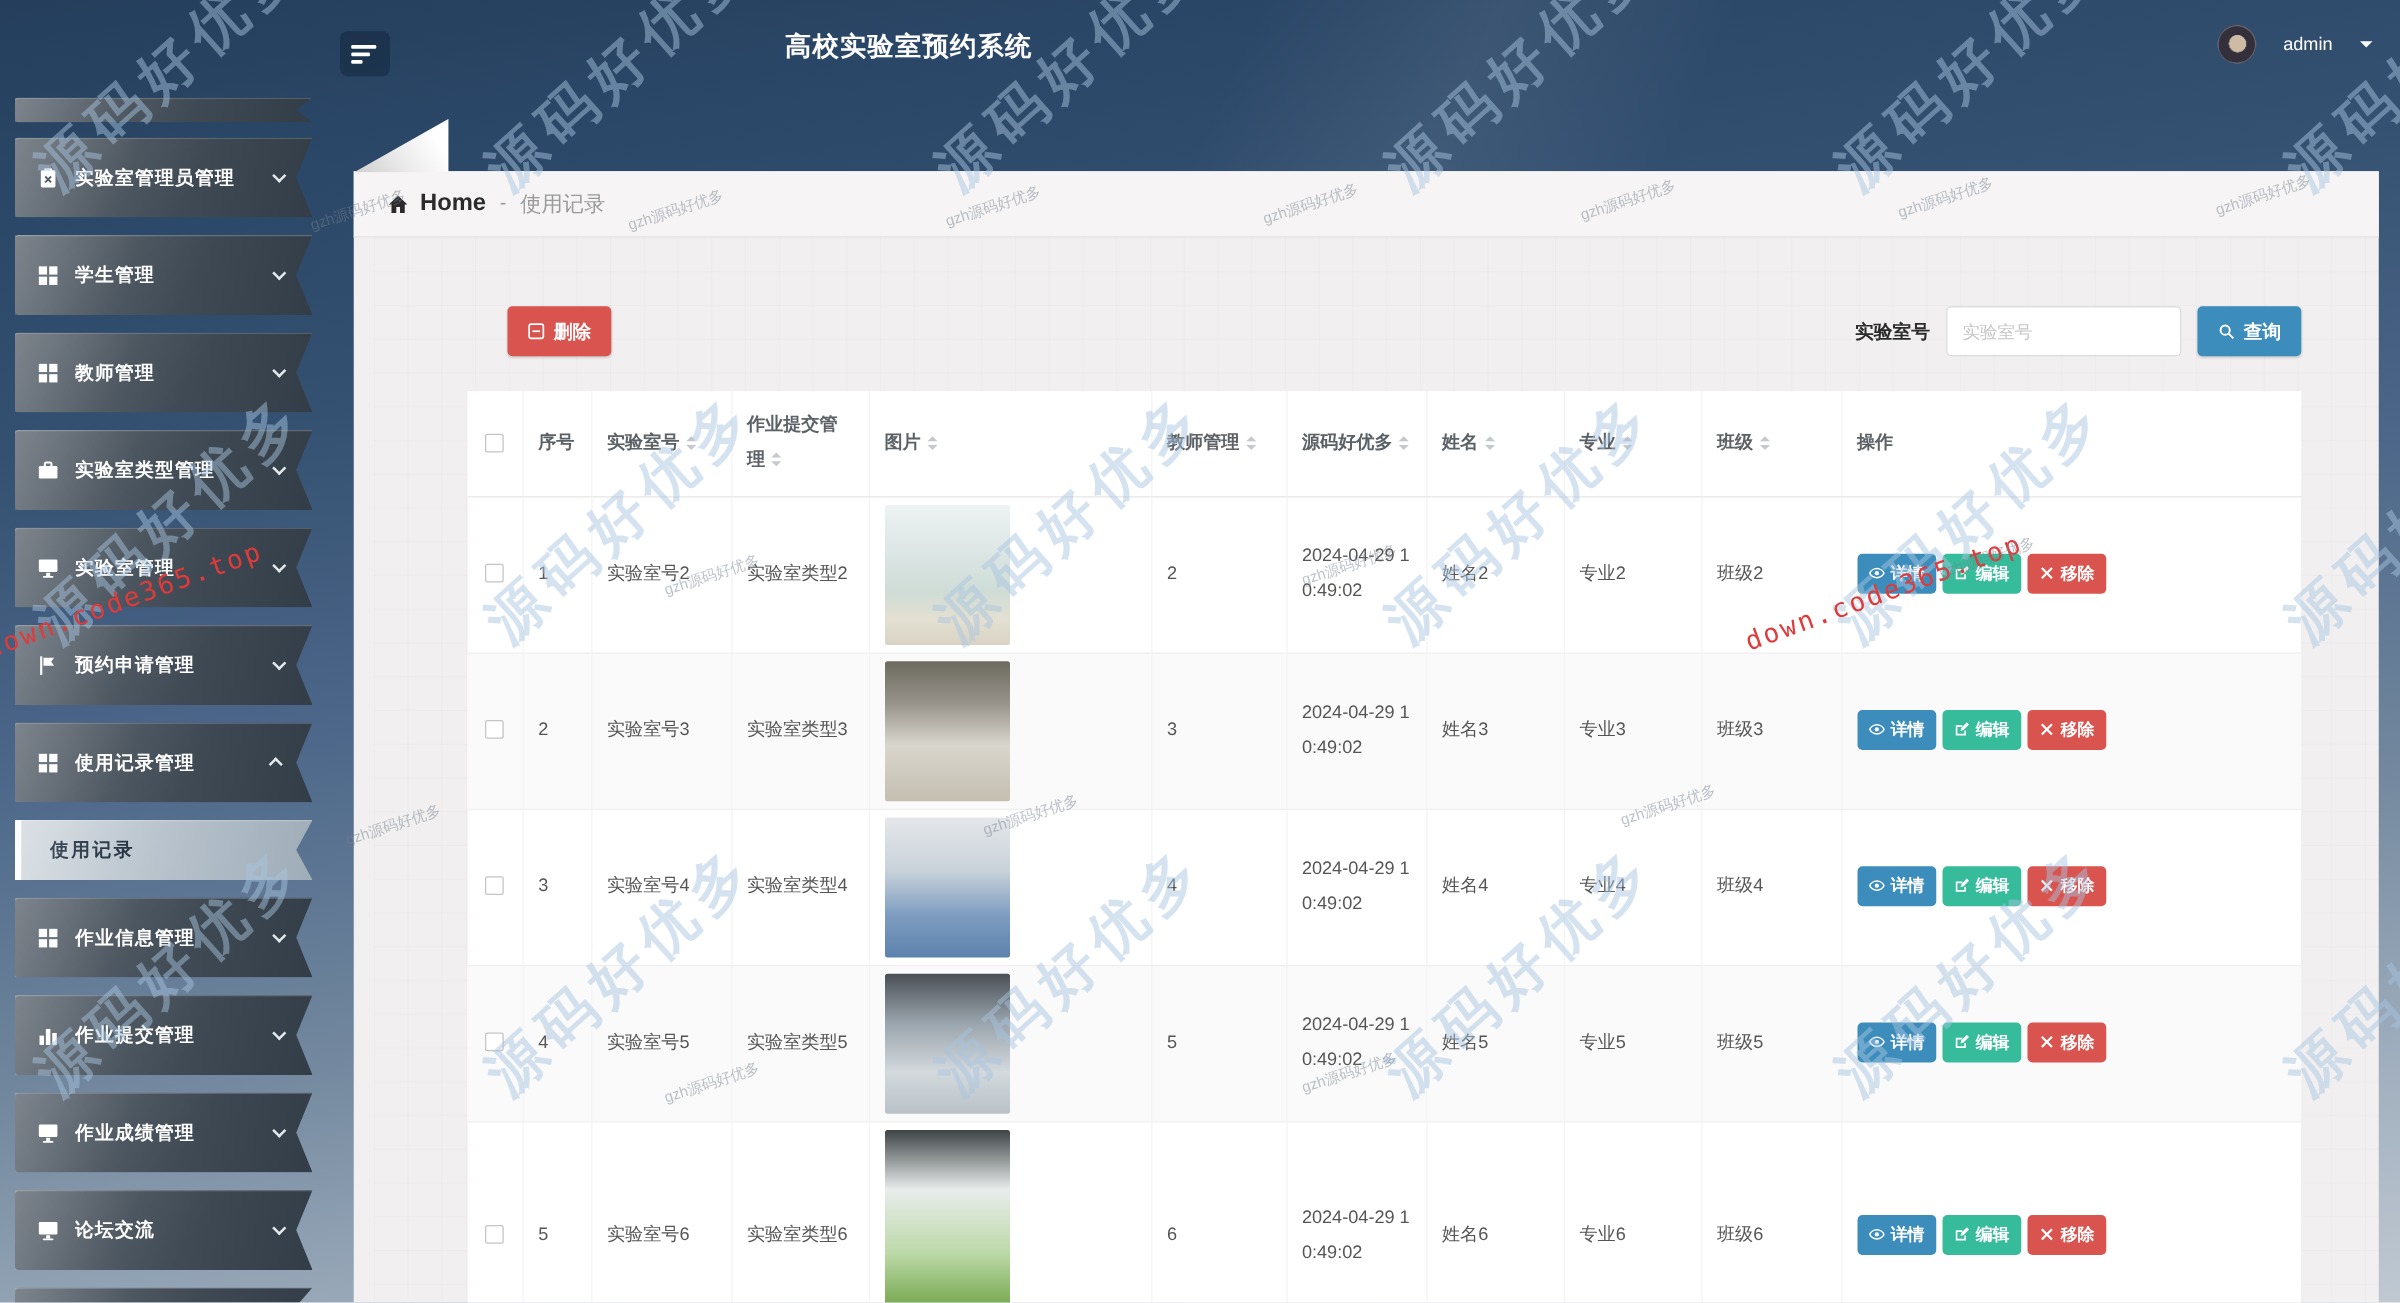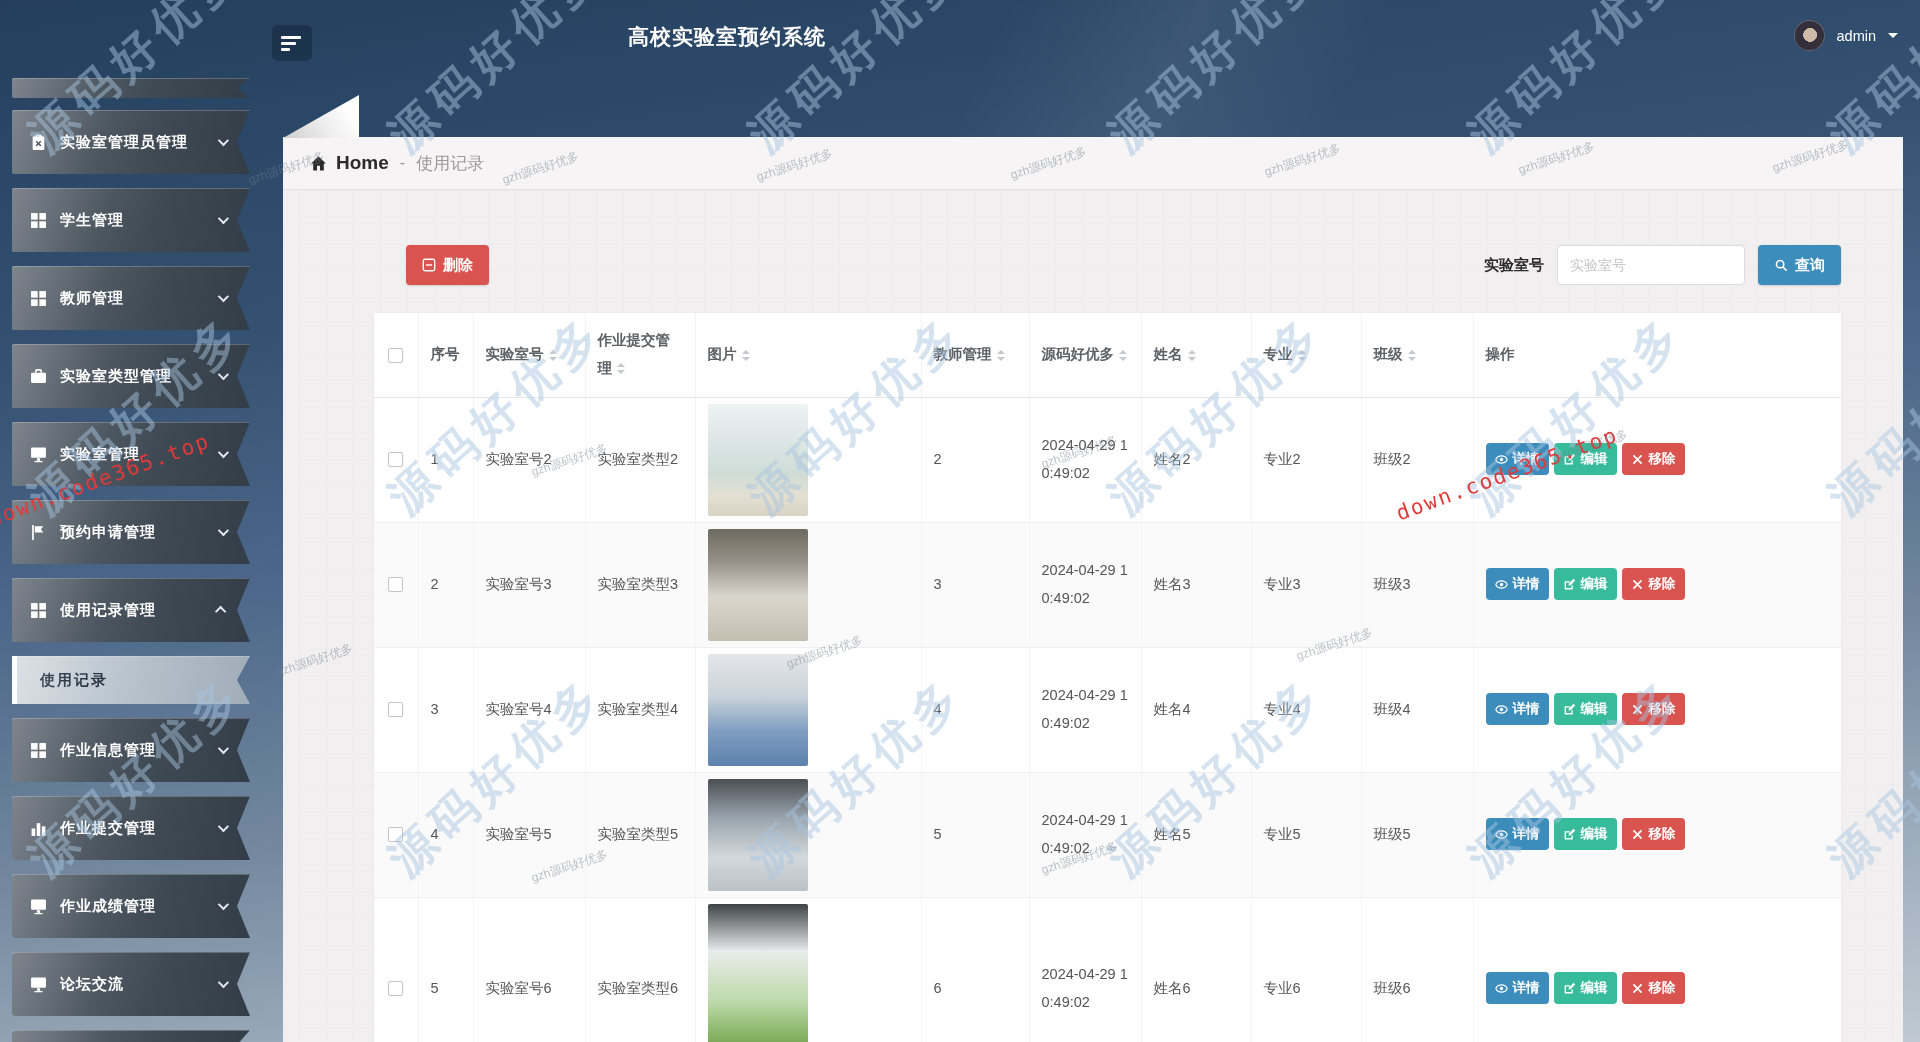--- a/index.html
+++ b/index.html
@@ -15,21 +15,21 @@
   
   .topbar{ position:absolute; top:0; left:0; right:0; height:72px; z-index:5; }
   .menu-toggle{ position:absolute; left:272px; top:25px; width:40px; height:36px;
     background:rgba(10,25,45,.38); border:none; border-radius:6px; cursor:pointer;
     display:flex; flex-direction:column; justify-content:center; gap:3px; padding-left:9px; }
   .menu-toggle .bar{ height:3px; background:#fff; border-radius:1px; }
   .menu-toggle .b1{ width:20px; } .menu-toggle .b2{ width:15px; } .menu-toggle .b3{ width:9px; }
   .app-title{ position:absolute; left:628px; top:23px; color:#fff; font-size:21px;
     font-weight:bold; letter-spacing:1px; }
   .user-menu{ position:absolute; right:22px; top:20px; display:flex; align-items:center;
-    gap:12px; cursor:pointer;text-align:center; }
+    gap:22px; cursor:pointer;text-align:center; }
   .avatar{ width:31px; height:31px; border-radius:50%;
     background:radial-gradient(circle at 52% 48%, #cdbba6 0 32%, #33303c 33% 70%, #1d1b26 71%);
     border:1px solid rgba(255,255,255,.25); }
   .user-name{ color:#fff; font-size:14.5px; }
   .caret{ width:0; height:0; border:5px solid transparent; border-top-color:#fff; margin-top:5px; }
 
   
   .sidebar{ position:absolute; top:72px; left:0; width:270px; bottom:0; z-index:4;
     padding-top:6px; overflow:hidden; }
   .ribbon{ position:relative; margin:0 20px 14px 12px; height:64px;

